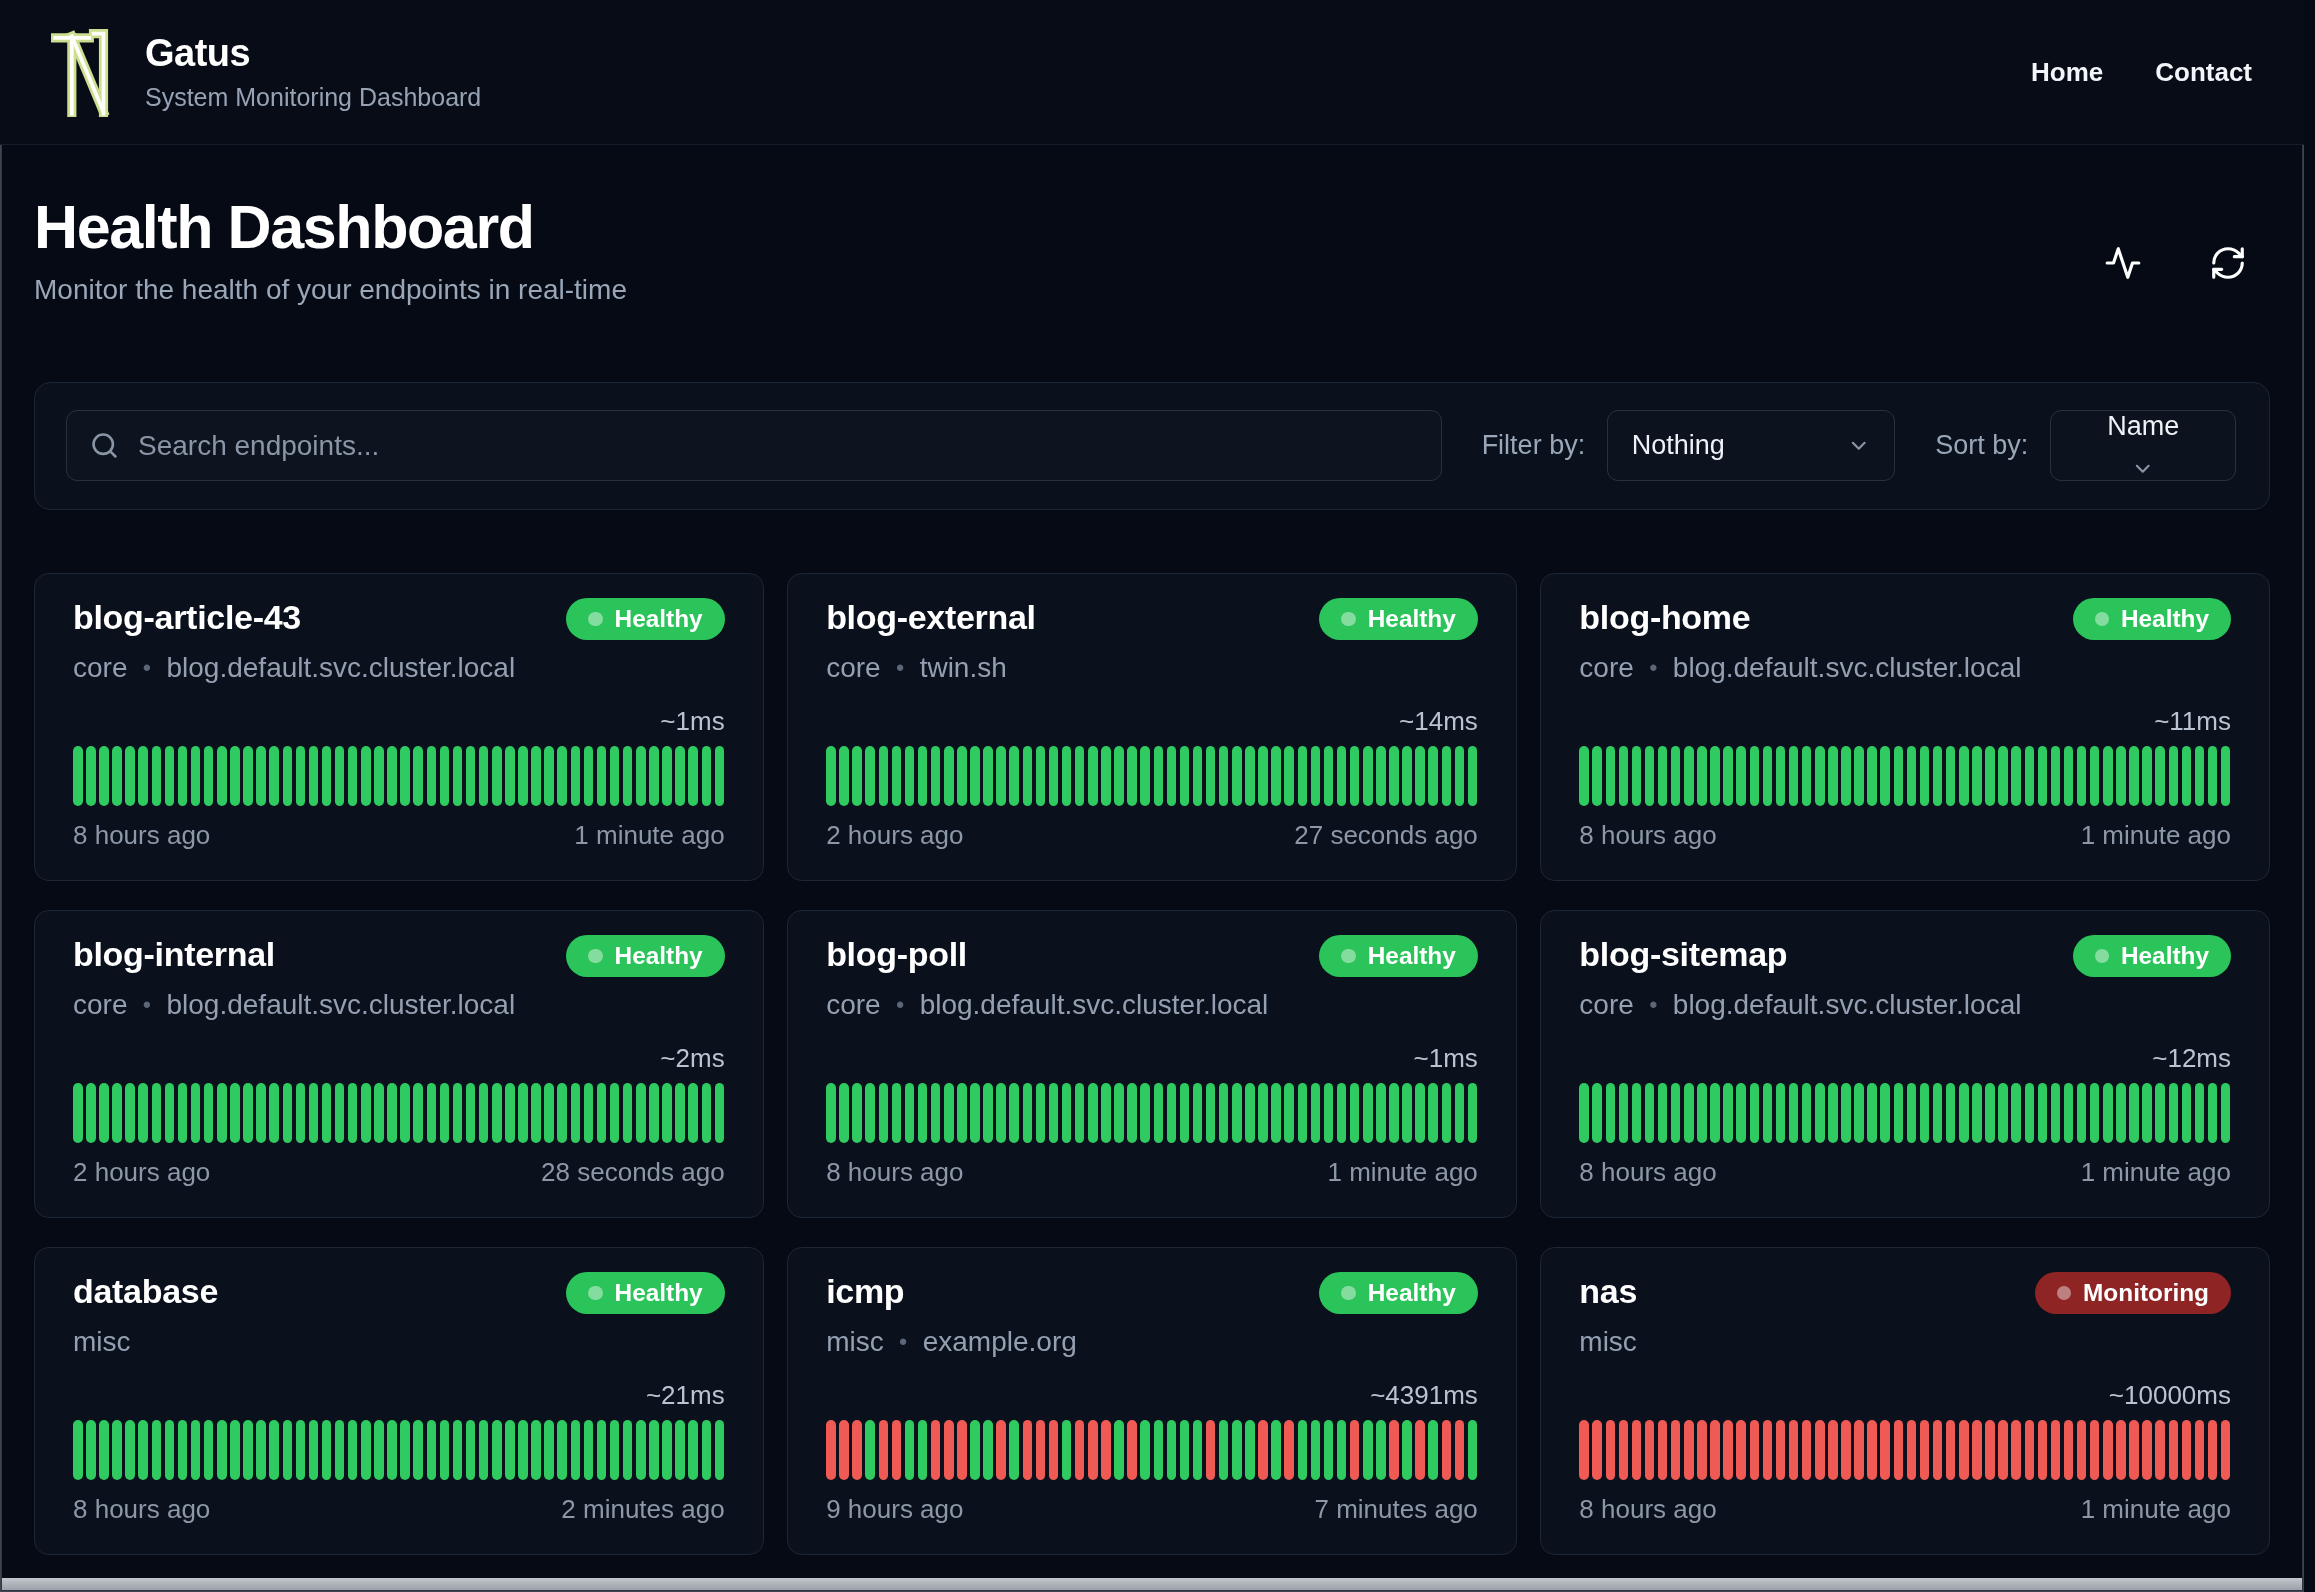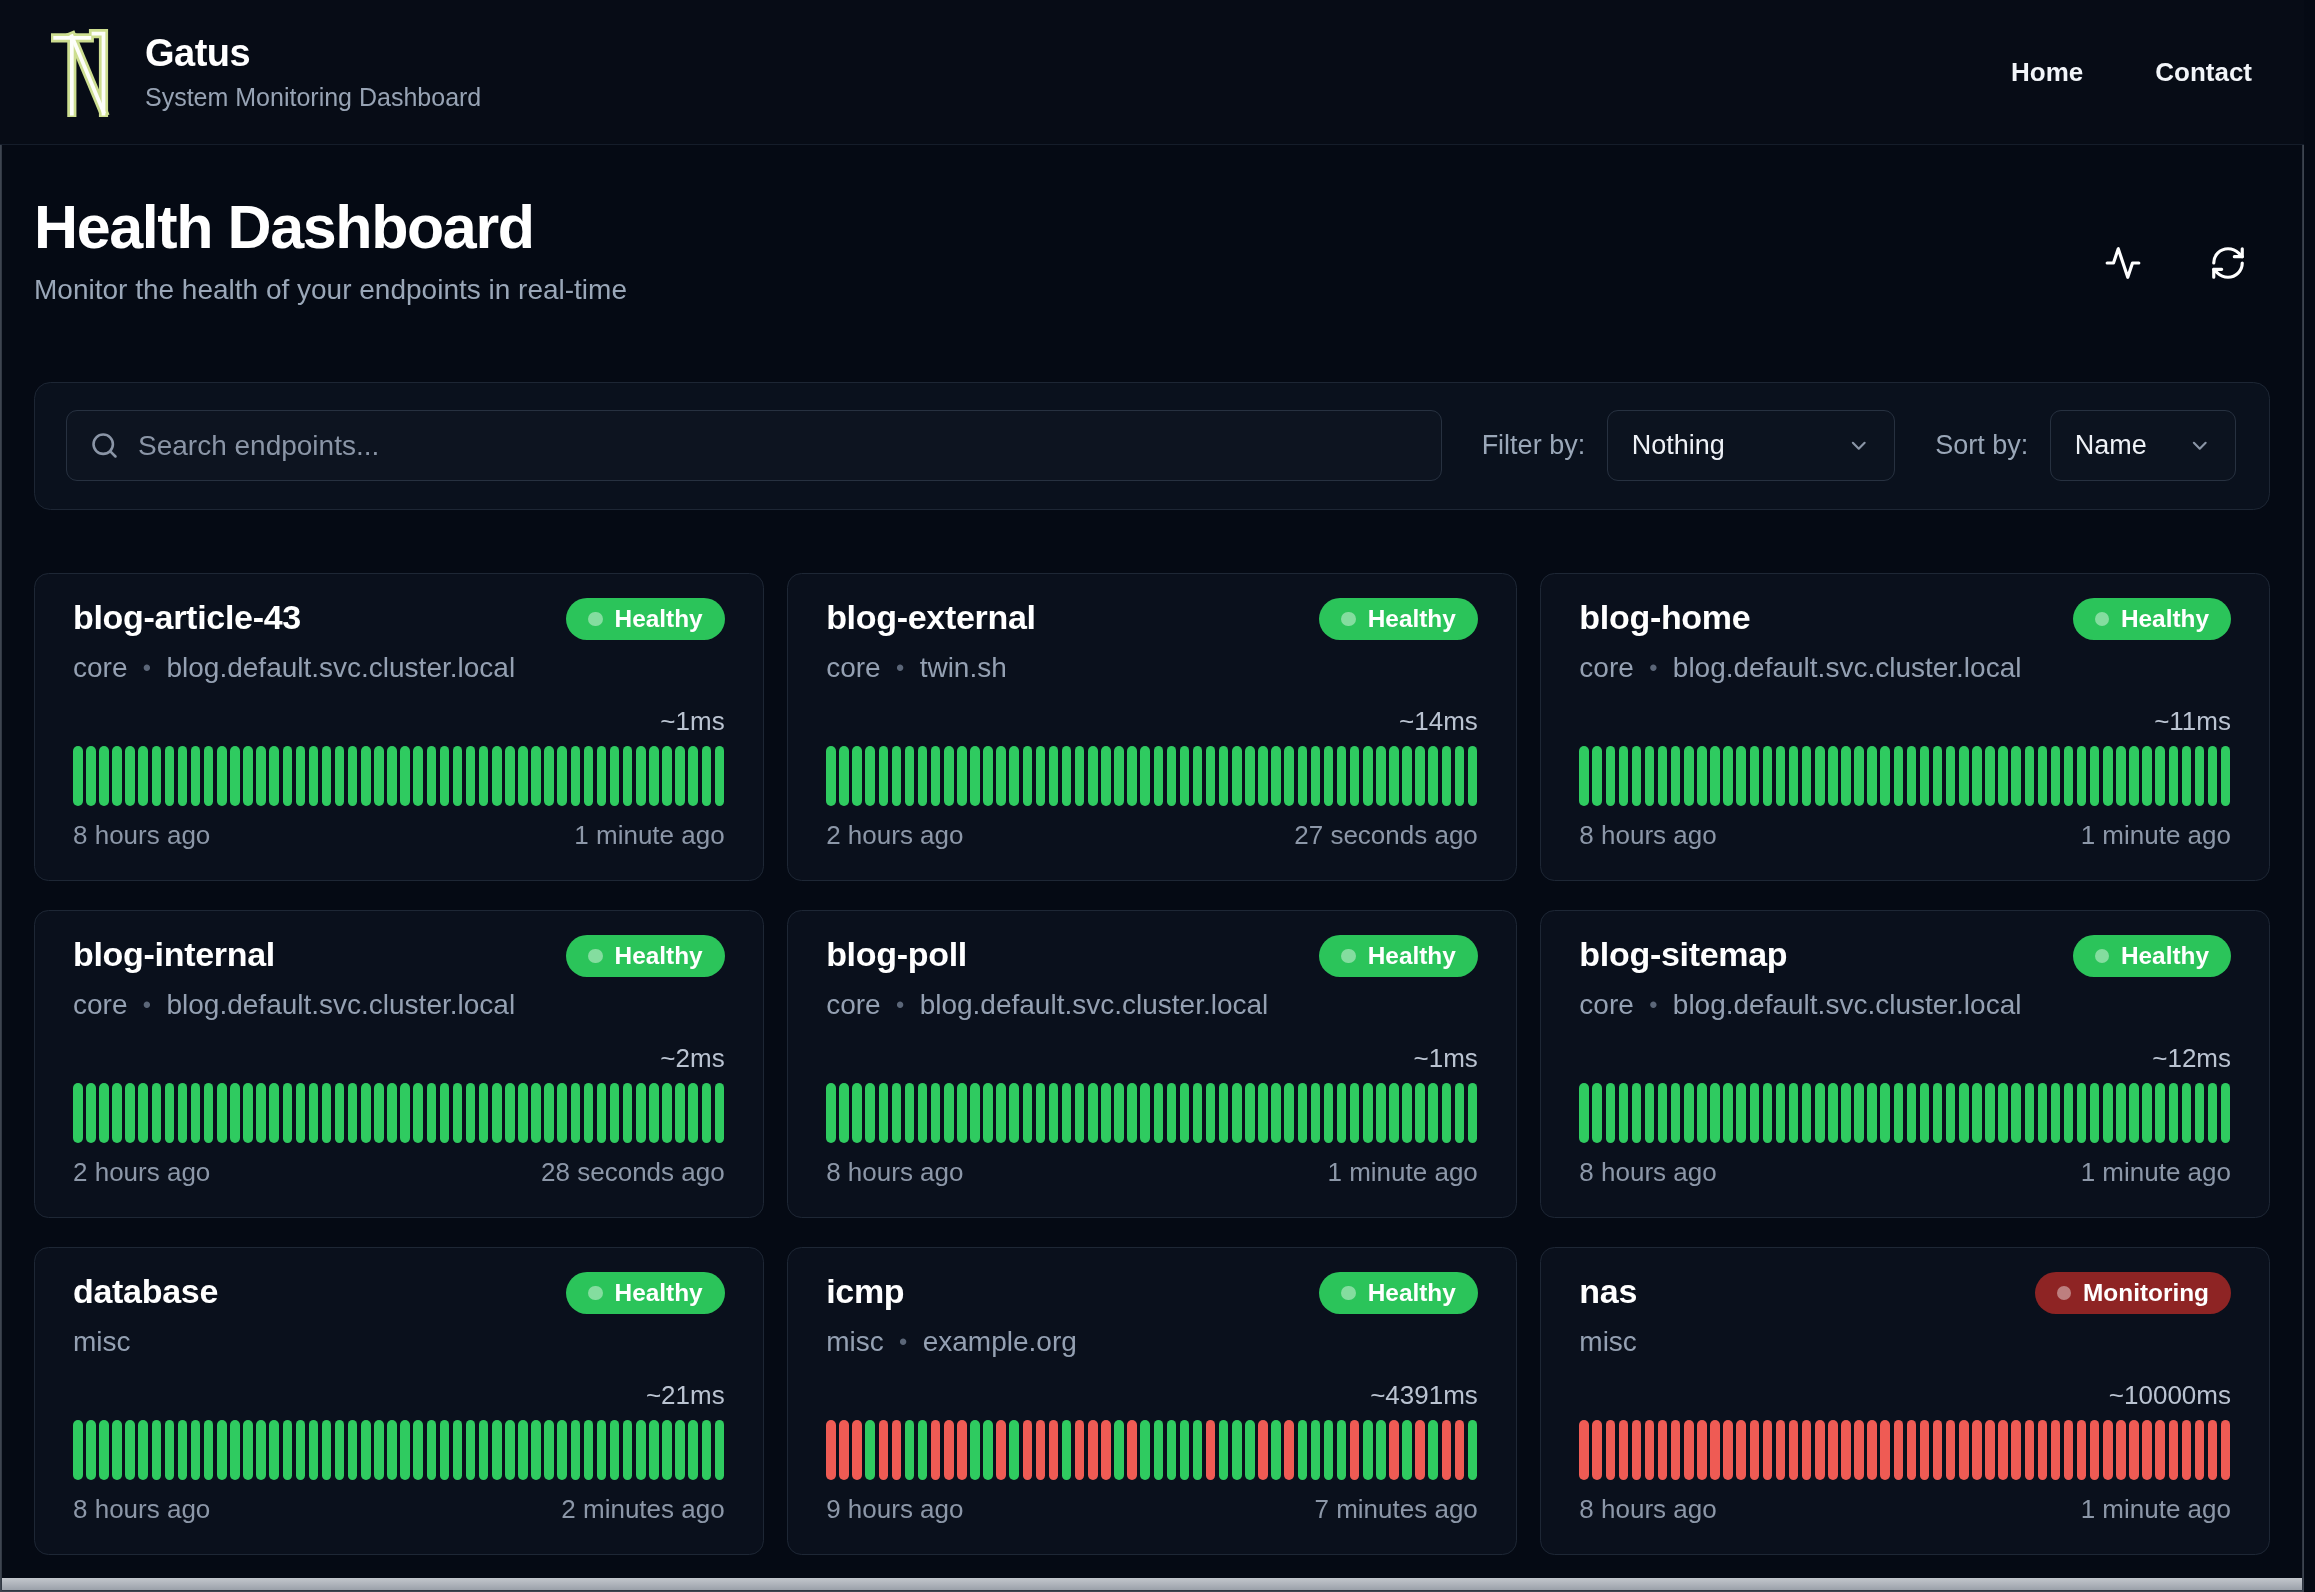--- a/index.html
+++ b/index.html
@@ -18,21 +18,21 @@
   
   .header{
     height:145px; display:flex; align-items:center;
     padding:0 52px 0 51px;
     background:#070c16;
     border-bottom:1.8px solid #151d2a;
   }
   .logo{ margin-right:34px; flex:0 0 auto; }
   .brand-name{ font-size:38px; font-weight:bold; letter-spacing:-0.5px; color:#ffffff; }
   .brand-sub{ font-size:25px; color:#97a3b4; margin-top:7.2px; }
-  .nav{ margin-left:auto; display:flex; gap:72px; align-items:flex-end; }
+  .nav{ margin-left:auto; display:flex; gap:52px; align-items:flex-end; }
   .nav a{ color:#f2f5f9; text-decoration:none; font-size:26px; font-weight:bold; cursor:pointer; }
   
   .main{ padding:0 34px; }
   .title-row{ display:flex; justify-content:space-between; padding-top:49px; }
   .page-title{ font-size:61px; font-weight:bold; letter-spacing:-1.4px; color:#ffffff; line-height:1.1; }
   .page-sub{ font-size:28px; color:#9aa7b8; margin-top:12.7px; }
   .title-actions{ display:flex; gap:67px; align-items:center; padding-right:23.5px; margin-top:27px; }
   .icon-btn{ background:none; border:none; cursor:pointer; display:flex; align-items:center; }
   
   .toolbar{
@@ -54,21 +54,21 @@
   }
   .search-box input::placeholder{ color:#8a95a6; }
   .ctl-label{ font-size:27px; color:#9aa7b8; margin-right:22px; white-space:nowrap; }
   .select{
     height:71px; border:1.8px solid #273140; border-radius:11px;
     display:flex; align-items:center; justify-content:space-between;
     padding:0 23.5px; cursor:pointer; background:rgba(255,255,255,0.01);
   }
   .select .sel-value{ font-size:27px; color:#eef1f6; font-weight:500; }
   .select-filter{ width:288px; }
-  .select-sort{ width:186px; margin-right:1.8px; }
+  .select-sort{ width:186px; margin-right:1.8px;flex-direction:column; }
   .sort-label{ margin-left:40px; }
   
   .grid{
     margin-top:63px;
     display:grid; grid-template-columns:repeat(3,1fr);
     column-gap:23.5px; row-gap:29px;
   }
   .card{
     height:308px; border:1.8px solid #1e2735; border-radius:14.5px;
     background:#0a101c;

